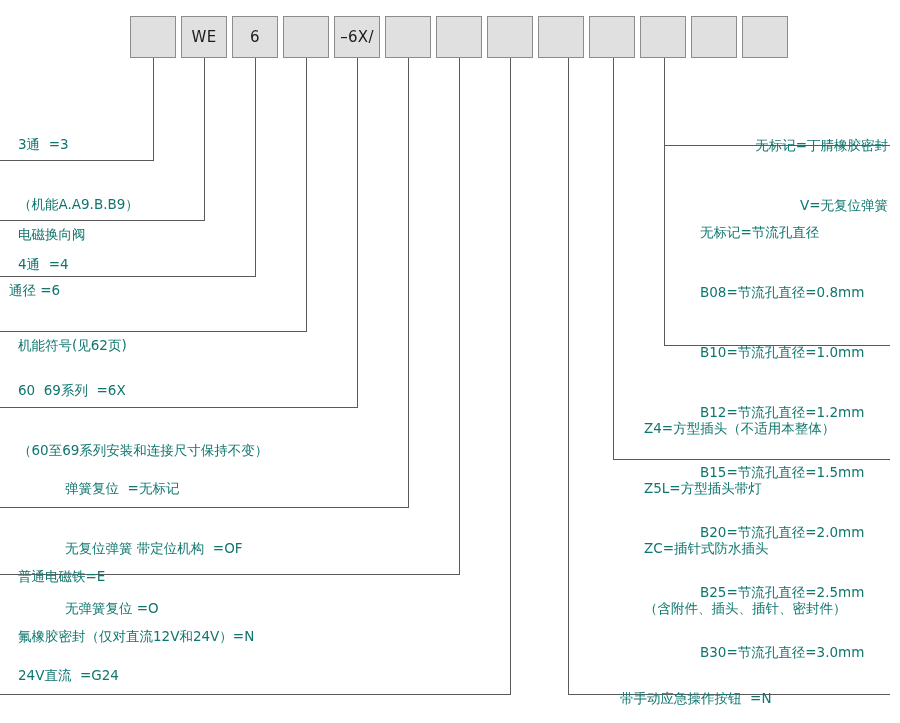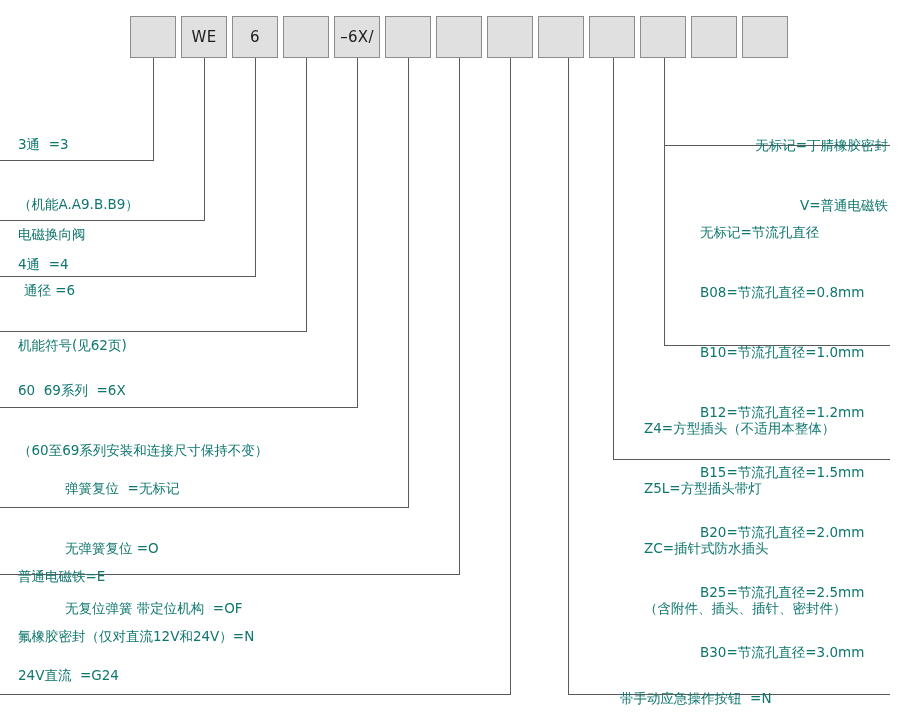--- a/index.html
+++ b/index.html
@@ -160,53 +160,53 @@
   <div class="txt" style="left:18px; top:94px;">
     <span class="ln">3通  =3</span>
     <span class="ln">（机能A.A9.B.B9）</span>
     <span class="ln">4通  =4</span>
   </div>
 
   <div class="txt" style="left:18px; top:184px;">
     <span class="ln">电磁换向阀</span>
   </div>
 
-  <div class="txt" style="left:24px; top:240px;">
+  <div class="txt" style="left:9px; top:240px;">
     <span class="ln">通径 =6</span>
   </div>
 
   <div class="txt" style="left:18px; top:295px;">
     <span class="ln">机能符号(见62页)</span>
   </div>
 
   <div class="txt" style="left:18px; top:340px;">
     <span class="ln">60  69系列  =6X</span>
     <span class="ln">（60至69系列安装和连接尺寸保持不变）</span>
   </div>
 
   <div class="txt" style="left:18px; top:438px;margin-left:47px;">
     <span class="ln">弹簧复位  =无标记</span>
+    <span class="ln">无复位弹簧 带定位机构  =OF</span>
     <span class="ln">无弹簧复位 =O</span>
-    <span class="ln">无复位弹簧 带定位机构  =OF</span>
   </div>
 
   <div class="txt" style="left:18px; top:526px;">
     <span class="ln">普通电磁铁=E</span>
     <span class="ln">氟橡胶密封（仅对直流12V和24V）=N</span>
   </div>
 
   <div class="txt" style="left:18px; top:625px;">
     <span class="ln">24V直流  =G24</span>
     
     
   </div>
 
   <div class="txt right" style="right:12px; top:95px;">
     <span class="ln">无标记=丁腈橡胶密封</span>
-    <span class="ln">V=普通电磁铁</span>
+    <span class="ln">V=无复位弹簧</span>
   </div>
 
   <div class="txt" style="left:700px; top:182px;">
     <span class="ln">无标记=节流孔直径</span>
     <span class="ln">B08=节流孔直径=0.8mm</span>
     <span class="ln">B10=节流孔直径=1.0mm</span>
     <span class="ln">B12=节流孔直径=1.2mm</span>
     <span class="ln">B15=节流孔直径=1.5mm</span>
     <span class="ln">B20=节流孔直径=2.0mm</span>
     <span class="ln">B25=节流孔直径=2.5mm</span>

